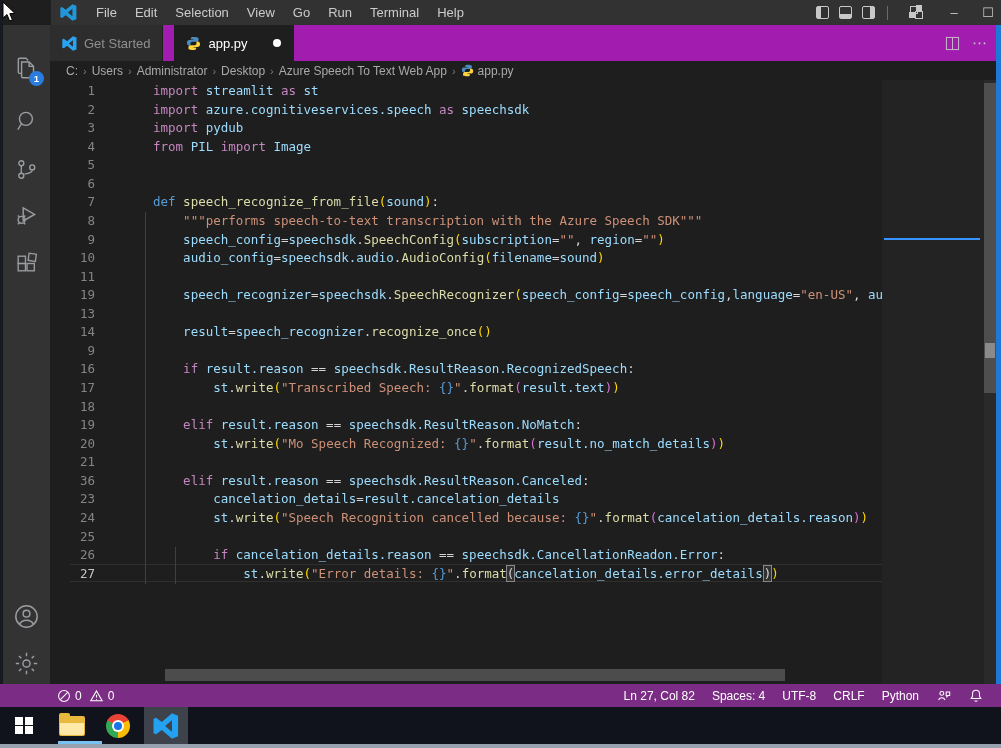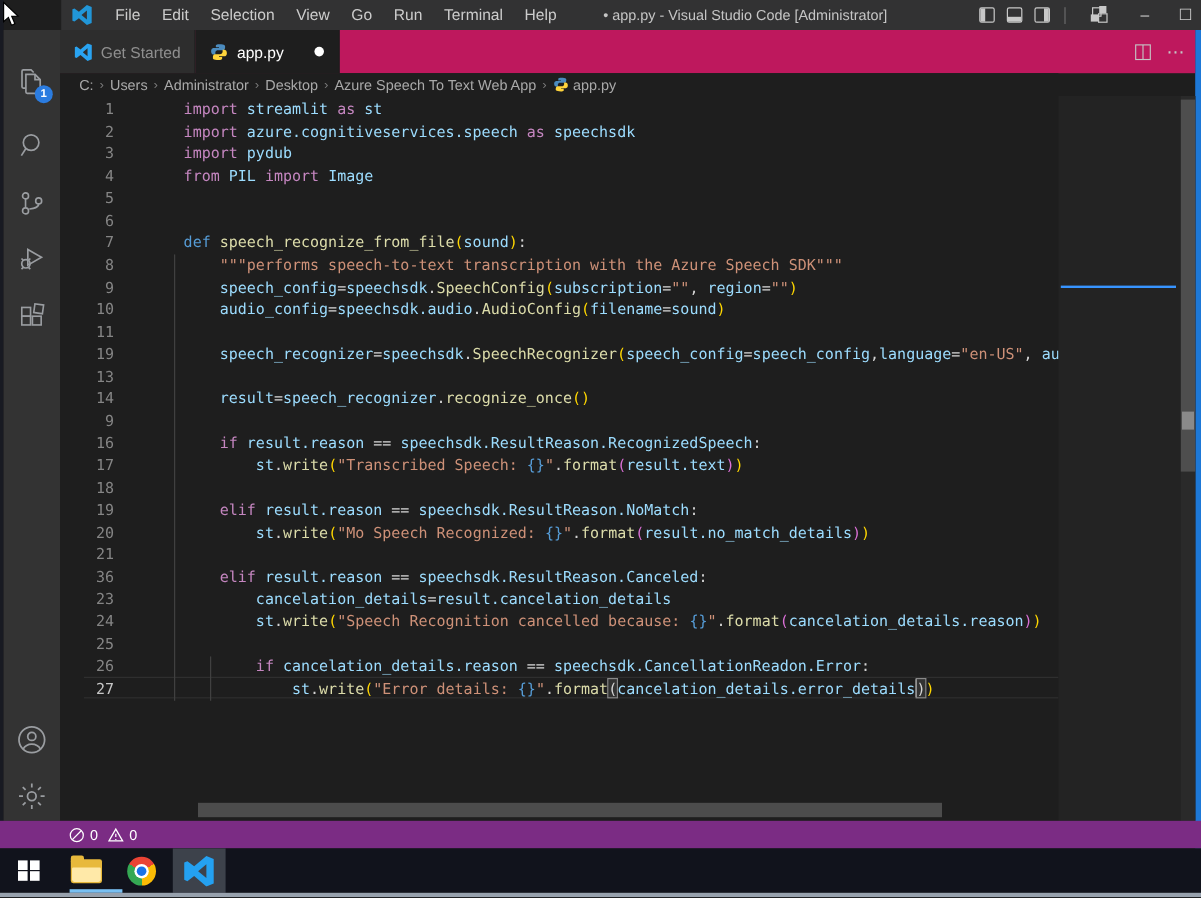--- a/index.html
+++ b/index.html
@@ -29,21 +29,21 @@
   .win-btn { width:34px; height:25px; display:flex; align-items:center; justify-content:center; color:#cccccc; font-size:13px; }
   .sep { width:1px; height:14px; background:#6a6a6a; margin-right:12px; }
 
   
   .activitybar { position:absolute; left:3px; top:25px; width:47px; height:659px; background:#333333; }
   .act-icon { position:absolute; left:0; width:47px; height:40px; display:flex; align-items:center; justify-content:center; }
   .act-icon svg { stroke:#9a9da1; fill:none; stroke-width:1.3; }
   .badge { position:absolute; right:6px; bottom:2px; min-width:15px; height:15px; border-radius:50%; background:#2b7ce0; color:#fff; font-size:9.5px; line-height:15px; text-align:center; font-weight:bold; }
 
   
-  .tabbar { position:absolute; left:50px; top:25px; width:946px; height:36px; background:#be185d; display:flex; }
+  .tabbar { position:absolute; left:50px; top:25px; width:946px; height:36px; background:#a21caf; display:flex;gap:11px; }
   .tab { height:36px; display:flex; align-items:center; padding:0 12px; font-size:13px; gap:7px; border-right:1px solid #1e1e1e; }
   .tab.inactive { background:#2d2d2d; color:#8f8f8f; }
   .tab.active { background:#1e1e1e; color:#ffffff; }
   .dirty-dot { width:8px; height:8px; border-radius:50%; background:#fff; margin-left:18px; }
   .tabbar-right { position:absolute; right:8px; top:0; height:36px; display:flex; align-items:center; gap:12px; color:#c5c5c5; }
 
   
   .breadcrumb { position:absolute; left:50px; top:61px; width:832px; height:19px; background:#1e1e1e; display:flex; align-items:center; font-size:12px; color:#a9a9a9; padding-left:16px; white-space:nowrap; }
   .crumb { cursor:pointer; }
   .crumb-sep { margin:0 5px; color:#7a7a7a; font-size:11px; }
@@ -118,21 +118,20 @@
     <div class="menu" id="menu-bar">
         <div class="menu-item">File</div>
         <div class="menu-item">Edit</div>
         <div class="menu-item">Selection</div>
         <div class="menu-item">View</div>
         <div class="menu-item">Go</div>
         <div class="menu-item">Run</div>
         <div class="menu-item">Terminal</div>
         <div class="menu-item">Help</div>
       </div>
-    <div class="win-title">• app.py - Visual Studio Code [Administrator]</div>
     <div class="titlebar-right">
       <div class="layout-icons">
         <div class="lay l"></div>
         <div class="lay b"></div>
         <div class="lay r"></div>
         <div class="sep" style="margin-left:2px"></div>
         <div class="lay g"></div>
       </div>
       <div class="win-btn">–</div>
       <div class="win-btn">☐</div>
@@ -316,20 +315,40 @@
             <path d="M3.8 12.2 12.2 3.8"></path>
           </svg>
         <span>0</span>
         <svg width="15" height="14" viewBox="0 0 16 16" style="margin-left:3px">
             <path d="M8 2.2 14.5 13.5H1.5z"></path>
             <path d="M8 6.5v3.2M8 11.6v.9"></path>
           </svg>
         <span>0</span>
       </span>
     </div>
+    <div class="sb-right" id="sb-right">
+      <span class="sb-item">Ln 27, Col 82</span>
+        <span class="sb-item">Spaces: 4</span>
+        <span class="sb-item">UTF-8</span>
+        <span class="sb-item">CRLF</span>
+        <span class="sb-item">Python</span>
+        <span class="sb-item">
+        <svg width="16" height="14" viewBox="0 0 16 16">
+            <circle cx="5.5" cy="5" r="2.2"></circle>
+            <path d="M1.8 12.5a4 4 0 0 1 7.4 0"></path>
+            <path d="M10.5 3.5h4v4h-2l-1.3 1.4V7.5h-.7z"></path>
+          </svg>
+      </span>
+      <span class="sb-item">
+        <svg width="14" height="15" viewBox="0 0 16 16">
+            <path d="M8 2a4 4 0 0 1 4 4v3l1.5 2.5h-11L4 9V6a4 4 0 0 1 4-4z"></path>
+            <path d="M6.5 13.5a1.6 1.6 0 0 0 3 0"></path>
+          </svg>
+      </span>
+    </div>
   </div>
 
   <div class="taskbar">
     <div class="tb-icon" style="margin-left:4px">
       <div class="win-logo">
           <div></div>
           <div></div>
           <div></div>
           <div></div>
         </div>

